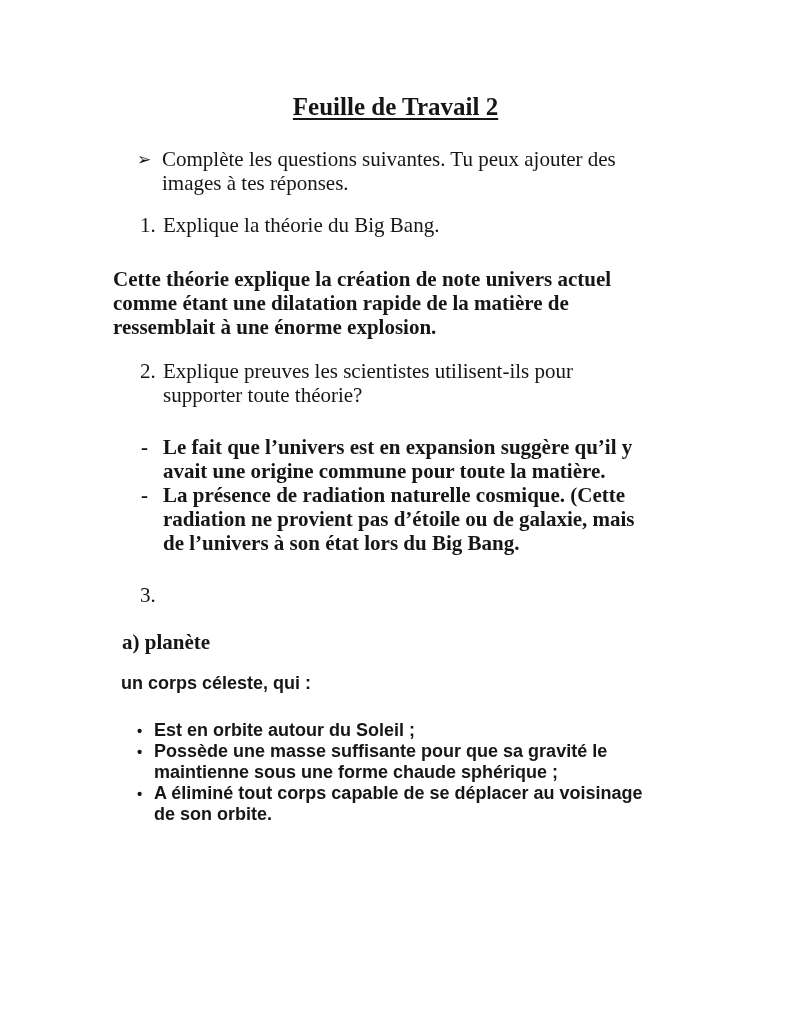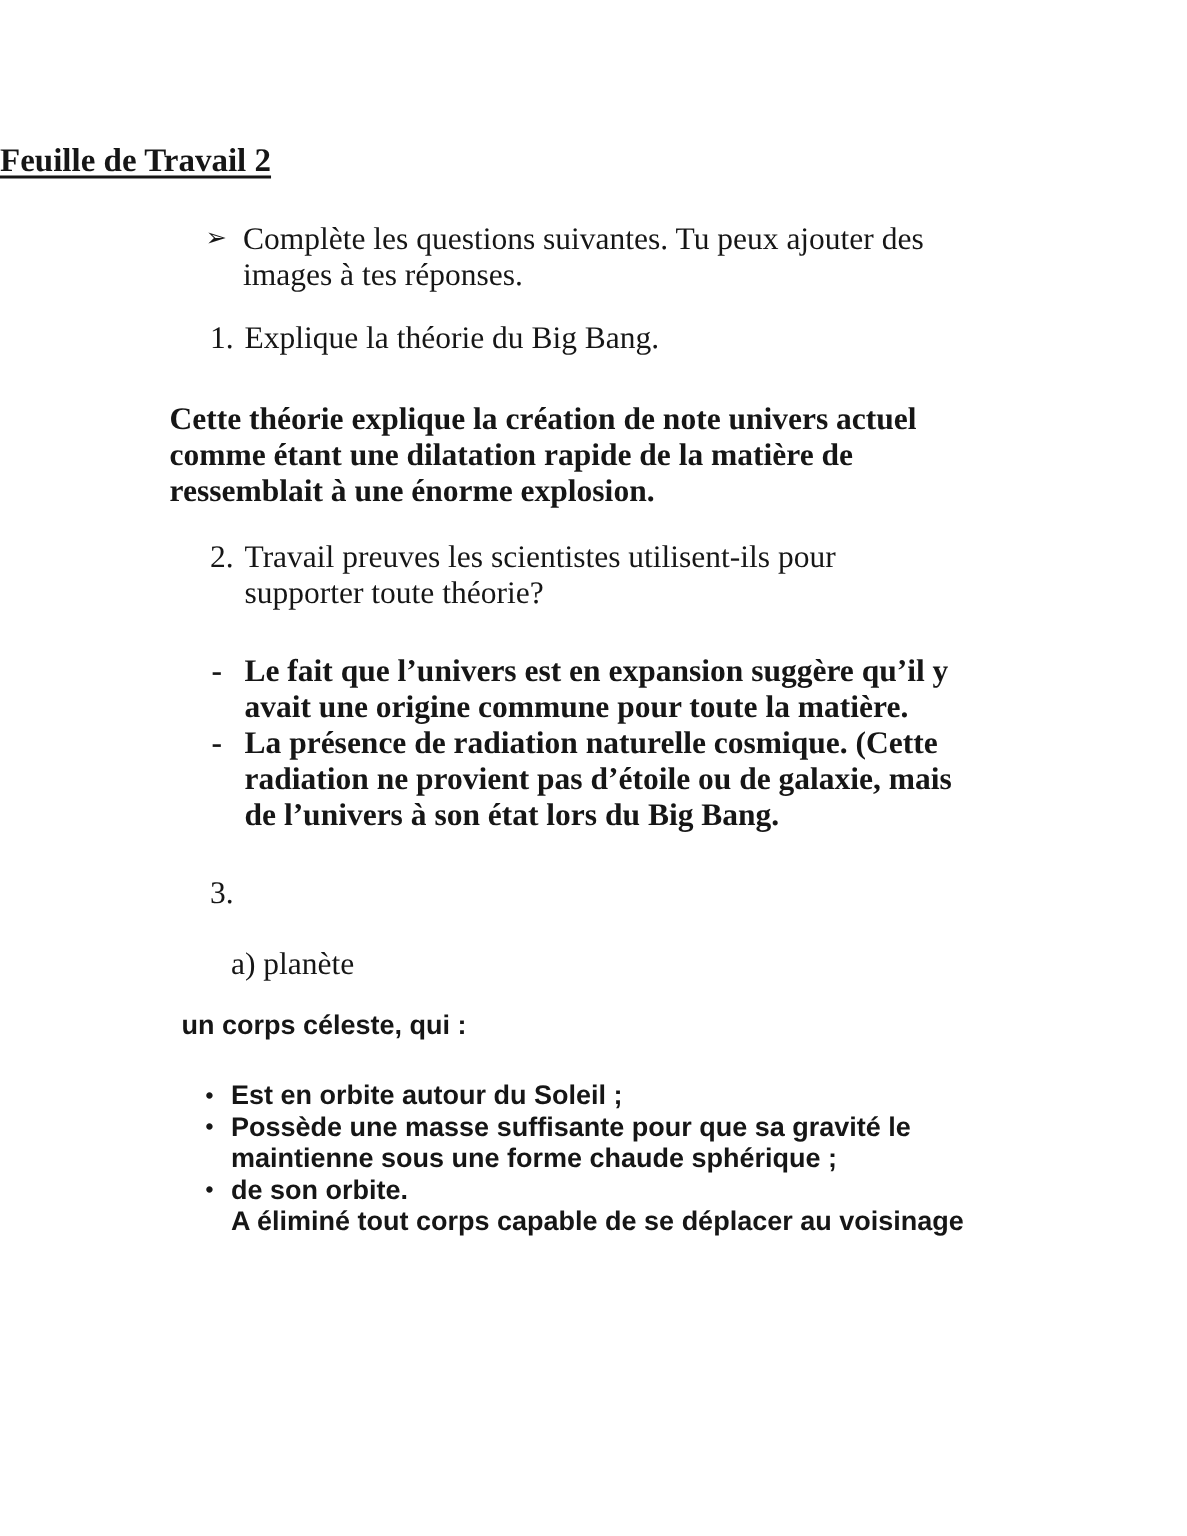--- a/index.html
+++ b/index.html
@@ -7,40 +7,40 @@
   html,body { margin:0; padding:0; background:#ffffff; }
   .page {
     position:relative; width:791px; height:1024px; overflow:hidden;
     background:var(--paper); color:var(--ink);
     font-family:"Liberation Serif", serif;
     padding:92px 60px 0 113px;
   }
   .line { white-space:nowrap; }
   .title {
     margin:0 -60px 0 -113px;      
-    text-align:left; font-size:22px; line-height:30px; font-weight:700;
+    text-align:center; font-size:25px; line-height:30px; font-weight:700;
   }
   .title .u { text-decoration:underline; text-decoration-thickness:2px; text-underline-offset:3px; }
 
   .serif { font-size:21px; line-height:24px; }
   .bold  { font-weight:700; }
 
   .row { display:flex; align-items:flex-start; }
   .marker { flex:none; }
   .arrow-marker  { margin-left:24px; width:25px; font-family:"DejaVu Sans", sans-serif; font-size:17px; line-height:24px; }
   .num-marker    { margin-left:27px; width:23px; }
   .dash-marker   { margin-left:28px; width:22px; }
 
   .instruction { margin-top:25px; }
   .q1          { margin-top:18px; }
   .answer1     { margin-top:30px; }
   .q2          { margin-top:20px; }
   .evidence    { margin-top:28px; }
   .q3          { margin-top:28px; }
-  .term-a      { margin-top:23px; margin-left:41px; }
+  .term-a      { margin-top:23px; margin-left:9px;font-weight:bold; }
 
   .sans { font-family:"Liberation Sans", sans-serif; font-weight:700; font-size:18px; line-height:21px; }
   .def-intro { margin-top:19px; margin-left:8px; }
   .def-list  { margin-top:26px; }
   .disc-marker { margin-left:24px; width:17px; font-size:15px; line-height:21px; text-align:left; }
 </style>
 </head>
 <body>
 
 <div class="page">
@@ -64,21 +64,21 @@
 
   <div class="serif bold answer1">
     <div class="line">Cette théorie explique la création de note univers actuel</div>
     <div class="line">comme étant une dilatation rapide de la matière de</div>
     <div class="line">ressemblait à une énorme explosion.</div>
   </div>
 
   <div class="row serif q2">
     <span class="marker num-marker">2.</span>
     <div>
-      <div class="line">Travail preuves les scientistes utilisent-ils pour</div>
+      <div class="line">Explique preuves les scientistes utilisent-ils pour</div>
       <div class="line">supporter toute théorie?</div>
     </div>
   </div>
 
   <div class="evidence">
     <div class="row serif bold">
       <span class="marker dash-marker">-</span>
       <div>
         <div class="line">Le fait que l’univers est en expansion suggère qu’il y</div>
         <div class="line">avait une origine commune pour toute la matière.</div>
@@ -116,19 +116,19 @@
     <div class="row sans">
       <span class="marker disc-marker">•</span>
       <div>
         <div class="line">Possède une masse suffisante pour que sa gravité le</div>
         <div class="line">maintienne sous une forme chaude sphérique ;</div>
       </div>
     </div>
     <div class="row sans">
       <span class="marker disc-marker">•</span>
       <div>
+        <div class="line">A éliminé tout corps capable de se déplacer au voisinage</div>
         <div class="line">de son orbite.</div>
-        <div class="line">A éliminé tout corps capable de se déplacer au voisinage</div>
       </div>
     </div>
   </div>
 
 </div>
 
 </body></html>

